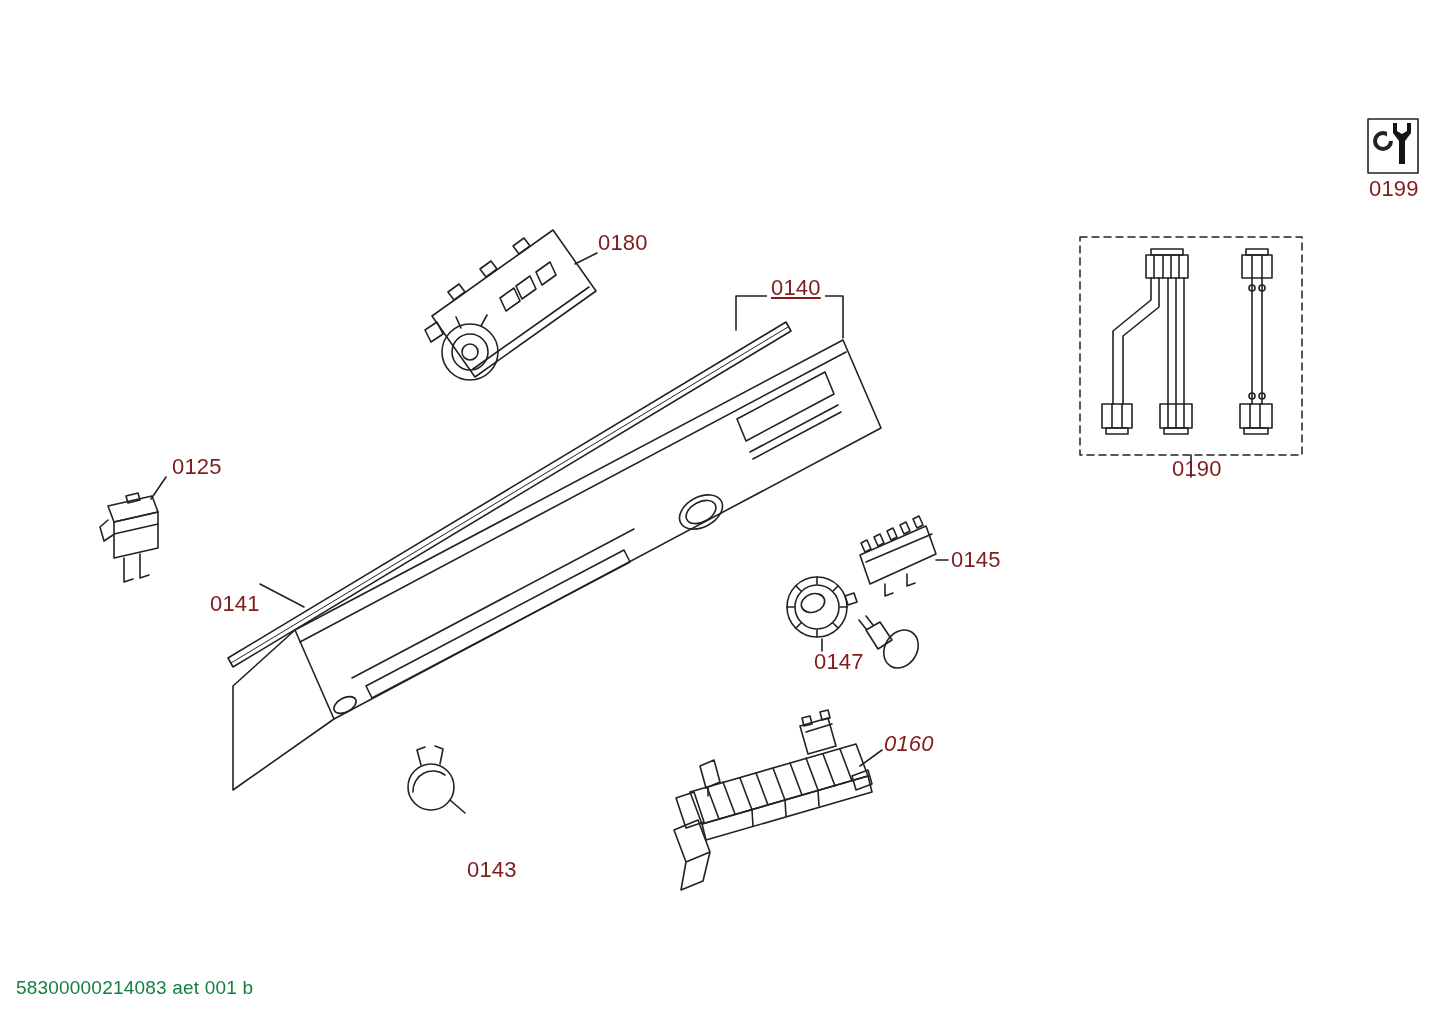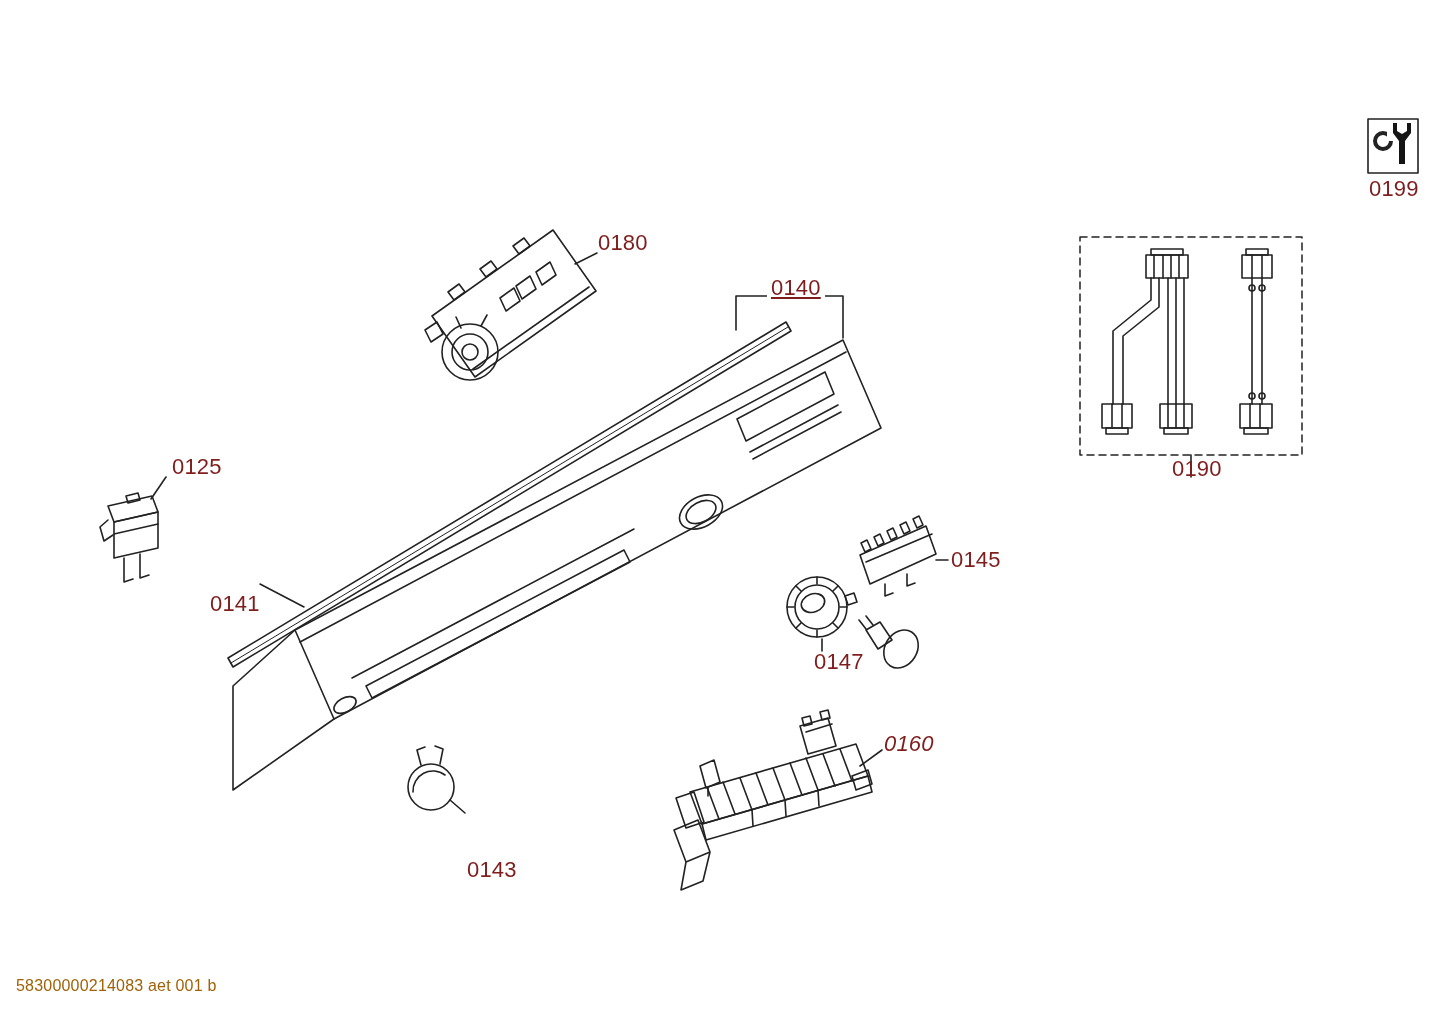--- a/index.html
+++ b/index.html
@@ -8,21 +8,21 @@
     position:relative;width:1442px;height:1019px;background:#fff;
     font-family:"Liberation Sans",sans-serif;overflow:hidden;
   }
   .diagram-svg{position:absolute;left:0;top:0;width:1442px;height:1019px;}
   .part-label{
     position:absolute;font-size:22px;line-height:18px;color:#7f1d1d;
     white-space:nowrap;letter-spacing:.2px;
   }
   .label-bg{background:#fff;padding:0 4px;}
   .footer-code{
-    position:absolute;left:16px;top:977px;font-size:16px;color:#a16207;
+    position:absolute;left:16px;top:977px;font-size:19px;color:#15803d;
     letter-spacing:.2px;
   }
 </style>
 </head>
 <body>
 
 <div class="page">
 
   <svg class="diagram-svg" viewBox="0 0 1442 1019" xmlns="http://www.w3.org/2000/svg">
     <g stroke="#222" fill="none" stroke-width="1.6" stroke-linejoin="round" stroke-linecap="round">

